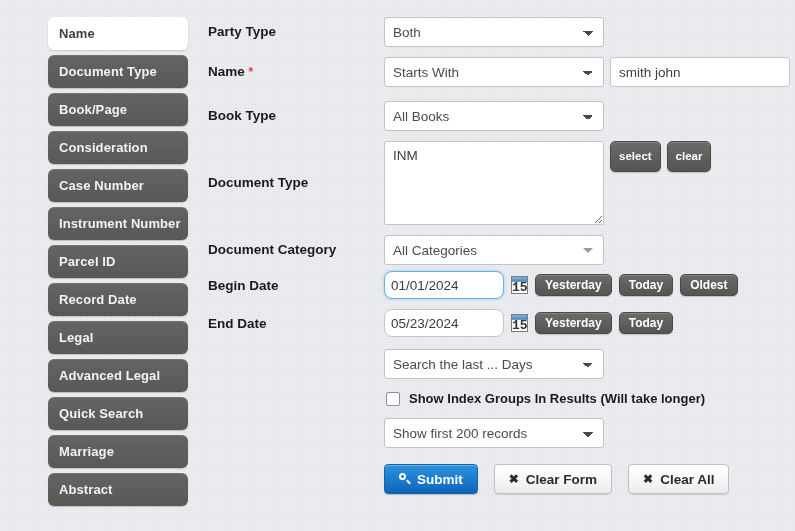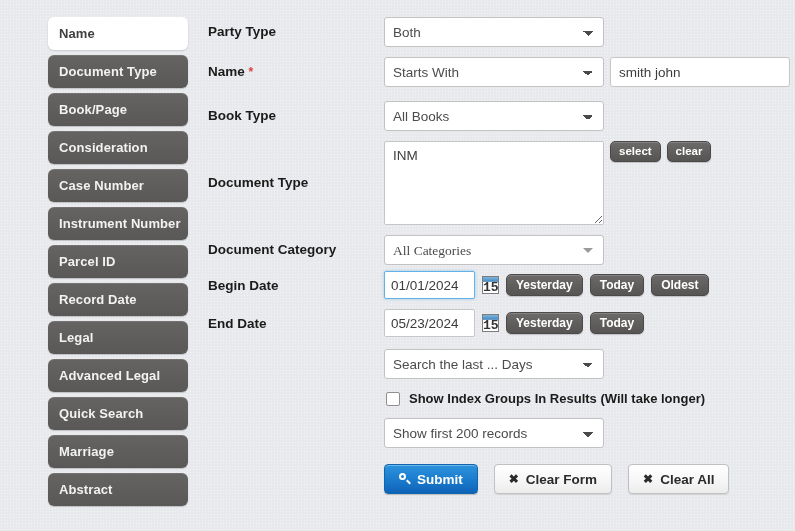--- a/index.html
+++ b/index.html
@@ -123,21 +123,20 @@
       calc(100% - 15px) 13px,
       calc(100% - 10px) 13px;
     background-size: 5px 5px, 5px 5px;
     background-repeat: no-repeat;
     outline: none;
   }
   select.w220 { width: 220px; }
   
   select.sel.tri {
     background-image: none;
-    font-family: Liberation Serif, serif;
   }
   .tri-wrap {
     position: relative;
     display: inline-block;
   }
   .tri-wrap::after {
     content: "";
     position: absolute;
     right: 11px;
     top: 13px;
@@ -187,30 +186,30 @@
     background: linear-gradient(to bottom, #6d6b6a 0%, #605e5d 55%, #575554 100%);
     color: #fff;
     font-weight: bold;
     font-size: 12px;
     font-family: "Liberation Sans", sans-serif;
     line-height: 20px;
     cursor: pointer;
     box-shadow: inset 0 1px 0 rgba(255,255,255,.16), 0 1px 1px rgba(0,0,0,.18);
     white-space: nowrap;
   }
-  .btn-dark.sm { height: 21px; font-size: 11.5px; padding: 0 8px; line-height: 19px; }
+  .btn-dark.sm { height: 31px; font-size: 11.5px; padding: 0 8px; line-height: 19px; }
 
   
   .daterow { display: flex; align-items: center; gap: 7px; }
   input.datefield {
-    width: 91px;
+    width: 120px;
     height: 28px;
     box-sizing: border-box;
     border: 1px solid #c6c6c6;
-    border-radius: 2px;
+    border-radius: 8px;
     background: #fff;
     font-family: "Liberation Sans", sans-serif;
     font-size: 13.5px;
     color: #3c3c3c;
     padding: 4px 6px;
     outline: none;
   }
   input.datefield.focused {
     border: 1px solid #62b2e8;
     box-shadow: 0 0 3px rgba(90,170,230,.55);

